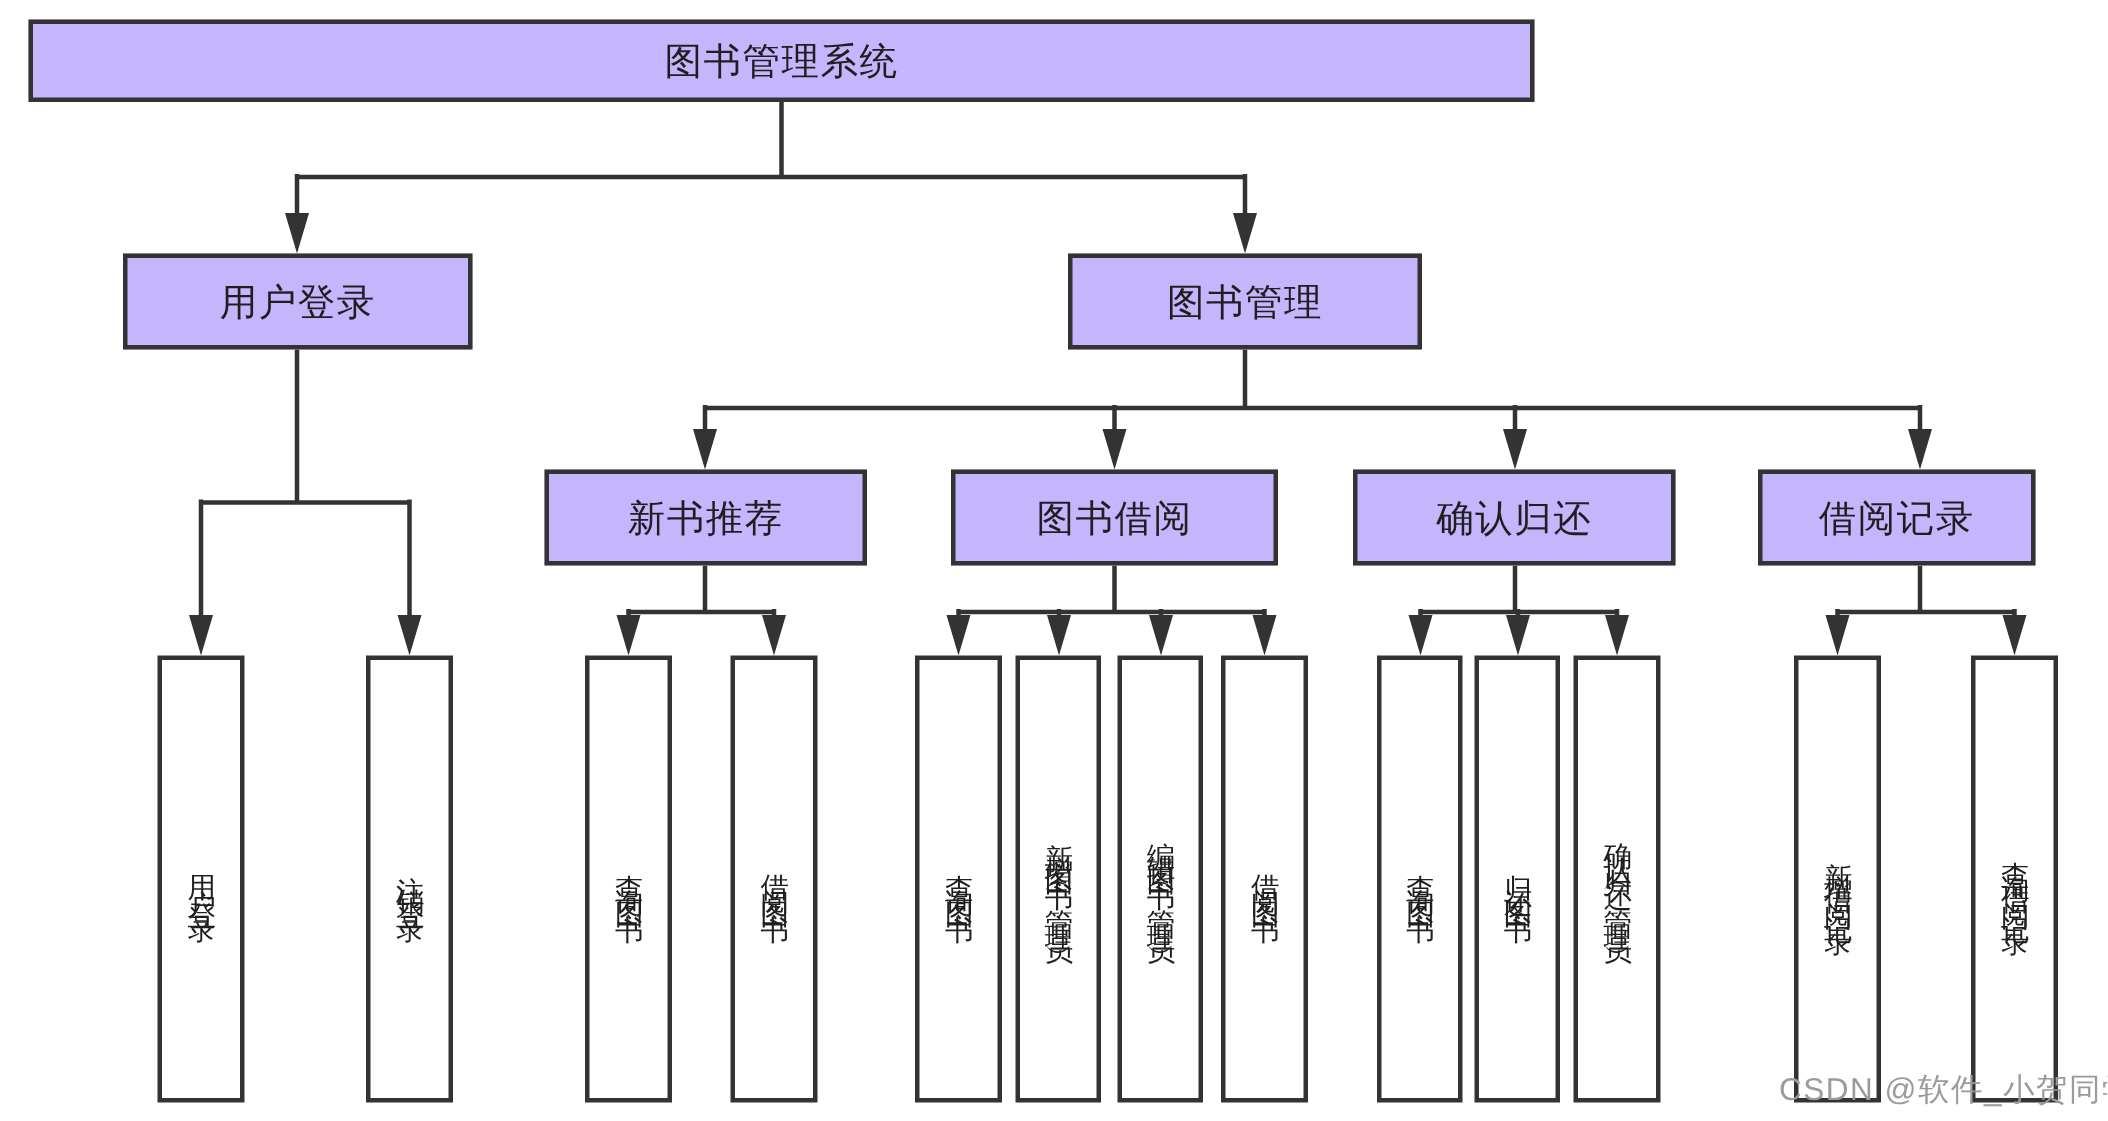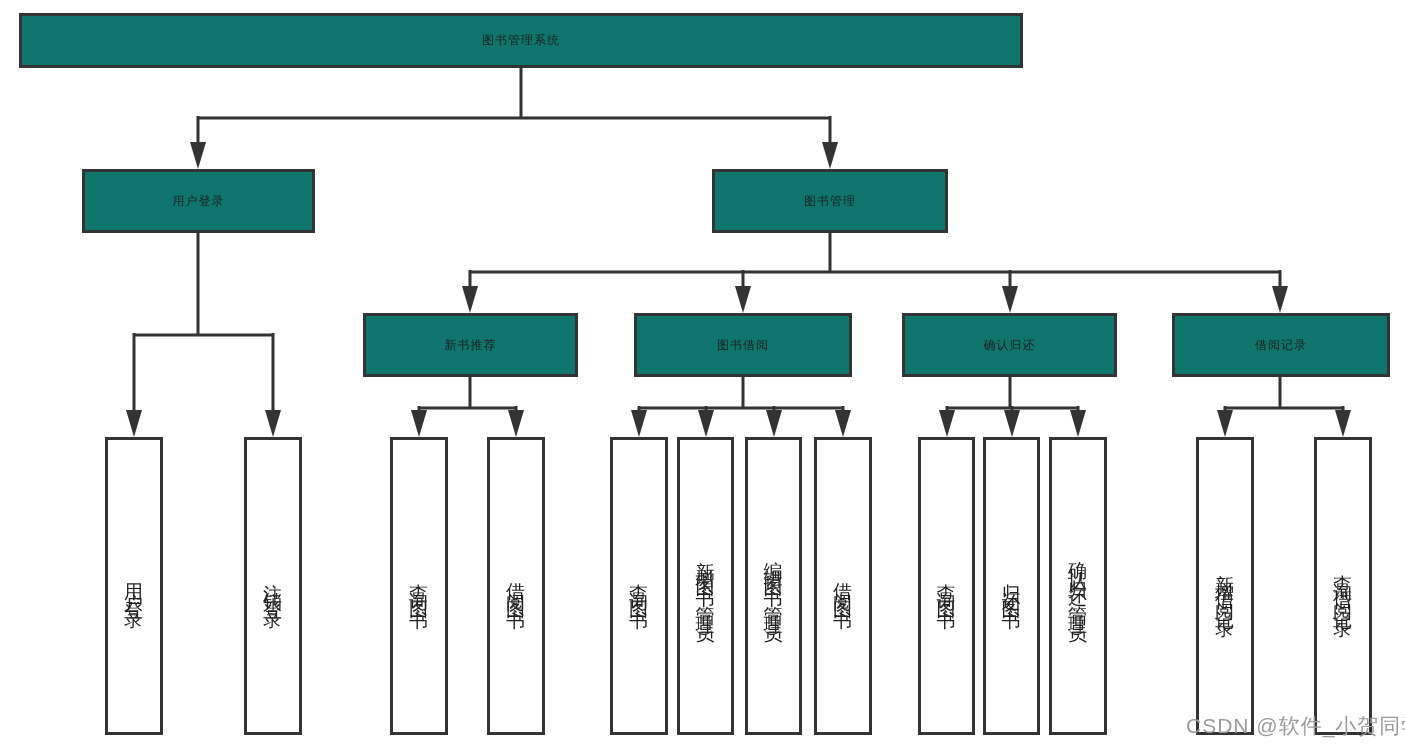--- a/index.html
+++ b/index.html
@@ -2,23 +2,23 @@
 <html><head>
 <meta charset="utf-8">
 <style>
   html,body{margin:0;padding:0;background:#ffffff;}
   .canvas{
     position:relative;width:1405px;height:747px;background:#ffffff;
     font-family:"Liberation Sans", sans-serif;color:#1f1f1f;overflow:hidden;
   }
   .connectors{position:absolute;left:0;top:0;width:1405px;height:747px;}
   .hbox{
-    position:absolute;box-sizing:border-box;border:3px solid #333333;background:#0f766e;
+    position:absolute;box-sizing:border-box;border:3px solid #333333;background:#c4b5fd;
     display:flex;align-items:center;justify-content:center;
-    font-size:12px;letter-spacing:1px;white-space:nowrap;
+    font-size:25px;letter-spacing:1px;white-space:nowrap;
   }
   .vbox{
     position:absolute;box-sizing:border-box;border:3px solid #333333;background:#ffffff;
     display:flex;align-items:center;justify-content:center;
     writing-mode:vertical-lr;text-orientation:mixed;
     font-size:19px;letter-spacing:9px;line-height:1;
   }
   .watermark{
     position:absolute;left:1186px;top:712px;
     font-size:21px;color:#9b9b9b;letter-spacing:1px;white-space:nowrap;
@@ -96,21 +96,21 @@
   </svg>
 
   <div class="hbox" style="left:19px;top:13px;width:1004px;height:55px">图书管理系统</div>
 
   <div class="hbox" style="left:82px;top:169px;width:233px;height:64px">用户登录</div>
   <div class="hbox" style="left:712px;top:169px;width:236px;height:64px">图书管理</div>
 
   <div class="hbox" style="left:634px;top:313px;width:218px;height:64px">图书借阅</div>
   <div class="hbox" style="left:363px;top:313px;width:215px;height:64px">新书推荐</div>
   <div class="hbox" style="left:902px;top:313px;width:215px;height:64px">确认归还</div>
-  <div class="hbox" style="left:1172px;top:313px;width:218px;height:64px">借阅记录</div>
+  <div class="hbox" style="left:1172px;top:313px;width:185px;height:64px">借阅记录</div>
 
   <div class="vbox" style="left:105px;top:437px;width:58px;height:298px">用户登录</div>
   <div class="vbox" style="left:244px;top:437px;width:58px;height:298px">注销登录</div>
 
   <div class="vbox" style="left:390px;top:437px;width:58px;height:298px">查询图书</div>
   <div class="vbox" style="left:487px;top:437px;width:58px;height:298px">借阅图书</div>
 
   <div class="vbox" style="left:610px;top:437px;width:58px;height:298px">查询图书</div>
   <div class="vbox" style="left:677px;top:437px;width:57px;height:298px">新增图书（管理员）</div>
   <div class="vbox" style="left:745px;top:437px;width:57px;height:298px">编辑图书（管理员）</div>

